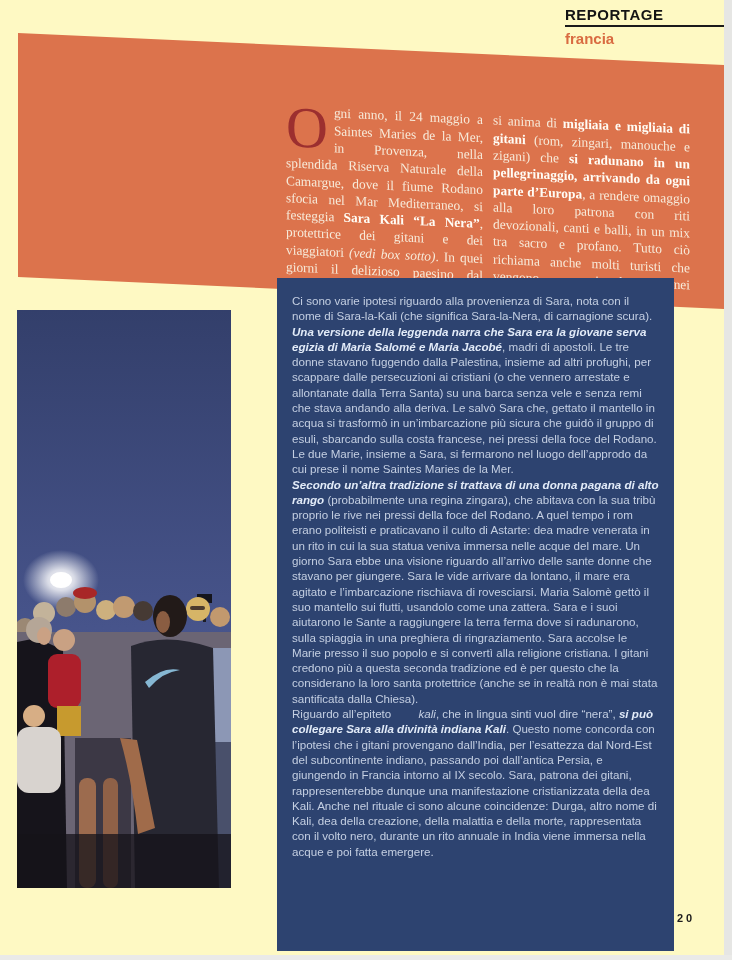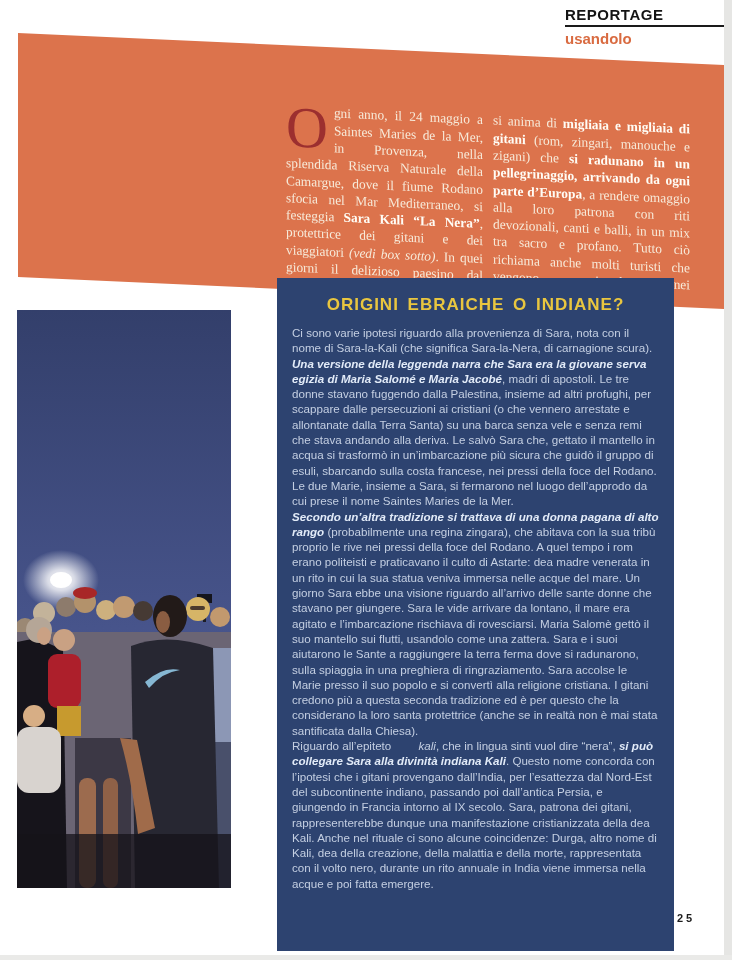--- a/index.html
+++ b/index.html
@@ -1,16 +1,16 @@
 <!DOCTYPE html>
 <html style="--orange: #dc734c; --navy: #2d4370; --gold: #e9c63f; --dropcap: #9c2f2f; --accent: #d96b41;"><head>
 <meta charset="utf-8">
 <style>
   html,body{margin:0;padding:0;background:#d8d8d6;}
-  .page{position:relative;width:732px;height:960px;background:#ffffff;overflow:hidden;
+  .page{position:relative;width:732px;height:960px;background:#fef9c3;overflow:hidden;
         font-family:"Liberation Sans",sans-serif;}
   .scan-edge-right{position:absolute;right:0;top:0;width:8px;height:100%;background:#e6e6e4;}
   .scan-edge-bottom{position:absolute;left:0;bottom:0;width:100%;height:5px;background:#eaeae8;}
 
   
   .kicker{position:absolute;left:565px;top:6px;font-size:15px;font-weight:700;
           letter-spacing:.5px;color:#141414;}
   .kicker-rule{position:absolute;left:565px;top:25px;width:160px;height:2px;background:#1a1a1a;}
   .subtitle{position:absolute;left:565px;top:30px;font-size:15px;font-weight:700;color:var(--accent,#d96b41);}
 
@@ -42,21 +42,21 @@
   .page-number{position:absolute;left:677px;top:912px;font-size:11px;font-weight:700;
                letter-spacing:3px;color:#1c1c1c;}
 </style>
 </head>
 <body>
 
 <div class="page">
 
   <div class="kicker">REPORTAGE</div>
   <div class="kicker-rule"></div>
-  <div class="subtitle">usandolo</div>
+  <div class="subtitle">francia</div>
 
   <div class="orange-block">
     <div class="intro-cols">
       <p class="icol"><span class="dropcap">O</span><span><span class="">gni anno, il 24 maggio a Saintes Maries de la Mer, in Provenza, nella splendida Riserva Naturale della Camargue, dove il fiume Rodano sfocia nel Mar Mediterraneo, si festeggia </span><span class="b ">Sara Kali “La Nera”</span><span class="">, protettrice dei gitani e dei viaggiatori </span><span class="i">(vedi box sotto)</span><span class="">. In quei giorni il delizioso paesino dal profumo di sale marino e lavanda,</span></span></p>
       <p class="icol"><span class="">si anima di </span><span class="b ">migliaia e migliaia di gitani</span><span class=""> (rom, zingari, manouche e zigani) che </span><span class="b ">si radunano in un pellegrinaggio, arrivando da ogni parte d’Europa</span><span class="">, a rendere omaggio alla loro patrona con riti devozionali, canti e balli, in un mix tra sacro e profano. Tutto ciò richiama anche molti turisti che vengono coinvolti nei festeggiamenti.</span></p>
     </div>
   </div>
 
   <div class="photo">
     <svg viewBox="0 0 214 578" preserveAspectRatio="none">
@@ -109,26 +109,25 @@
         <ellipse cx="153" cy="306" rx="17" ry="21" fill="#221a18"></ellipse>
         <ellipse cx="146" cy="312" rx="7" ry="11" fill="#8a5d42"></ellipse>
         <path d="M128 372 Q146 356 163 360 Q146 362 132 378 Z" fill="#86b7d3"></path>
         <path d="M103 428 Q115 470 121 524 L138 518 Q128 468 120 430 Z" fill="#a06b4a"></path>
         <rect x="0" y="524" width="214" height="54" fill="#15131a" opacity="0.75"></rect>
       </g>
     </svg>
   </div>
 
   <div class="bluebox">
-    <h2>ORIGINI EBRAICHE O INDIANE?</h2>
     <div class="box-body">
         <p><span class="">Ci sono varie ipotesi riguardo alla provenienza di Sara, nota con il nome di Sara-la-Kali (che significa Sara-la-Nera, di carnagione scura).</span></p>
         <p><span class="b ">Una versione della leggenda narra che Sara era la giovane serva egizia di Maria Salomé e Maria Jacobé</span><span class="">, madri di apostoli. Le tre donne stavano fuggendo dalla Palestina, insieme ad altri profughi, per scappare dalle persecuzioni ai cristiani (o che vennero arrestate e allontanate dalla Terra Santa) su una barca senza vele e senza remi che stava andando alla deriva. Le salvò Sara che, gettato il mantello in acqua si trasformò in un’imbarcazione più sicura che guidò il gruppo di esuli, sbarcando sulla costa francese, nei pressi della foce del Rodano. Le due Marie, insieme a Sara, si fermarono nel luogo dell’approdo da cui prese il nome Saintes Maries de la Mer.</span></p>
         <p><span class="b ">Secondo un’altra tradizione si trattava di una donna pagana di alto rango</span><span class=""> (probabilmente una regina zingara), che abitava con la sua tribù proprio le rive nei pressi della foce del Rodano. A quel tempo i rom erano politeisti e praticavano il culto di Astarte: dea madre venerata in un rito in cui la sua statua veniva immersa nelle acque del mare. Un giorno Sara ebbe una visione riguardo all’arrivo delle sante donne che stavano per giungere. Sara le vide arrivare da lontano, il mare era agitato e l’imbarcazione rischiava di rovesciarsi. Maria Salomè gettò il suo mantello sui flutti, usandolo come una zattera. Sara e i suoi aiutarono le Sante a raggiungere la terra ferma dove si radunarono, sulla spiaggia in una preghiera di ringraziamento. Sara accolse le Marie presso il suo popolo e si convertì alla religione cristiana. I gitani credono più a questa seconda tradizione ed è per questo che la considerano la loro santa protettrice (anche se in realtà non è mai stata santificata dalla Chiesa).</span></p>
         <p><span class="">Riguardo all’epiteto </span><span class="i">kali</span><span class="">, che in lingua sinti vuol dire “nera”, </span><span class="b ">si può collegare Sara alla divinità indiana Kali</span><span class="">. Questo nome concorda con l’ipotesi che i gitani provengano dall’India, per l’esattezza dal Nord-Est del subcontinente indiano, passando poi dall’antica Persia, e giungendo in Francia intorno al IX secolo. Sara, patrona dei gitani, rappresenterebbe dunque una manifestazione cristianizzata della dea Kali. Anche nel rituale ci sono alcune coincidenze: Durga, altro nome di Kali, dea della creazione, della malattia e della morte, rappresentata con il volto nero, durante un rito annuale in India viene immersa nella acque e poi fatta emergere.</span></p>
       </div>
   </div>
 
-  <div class="page-number">25</div>
+  <div class="page-number">20</div>
 
   <div class="scan-edge-right"></div>
   <div class="scan-edge-bottom"></div>
 </div>
 
 </body></html>

